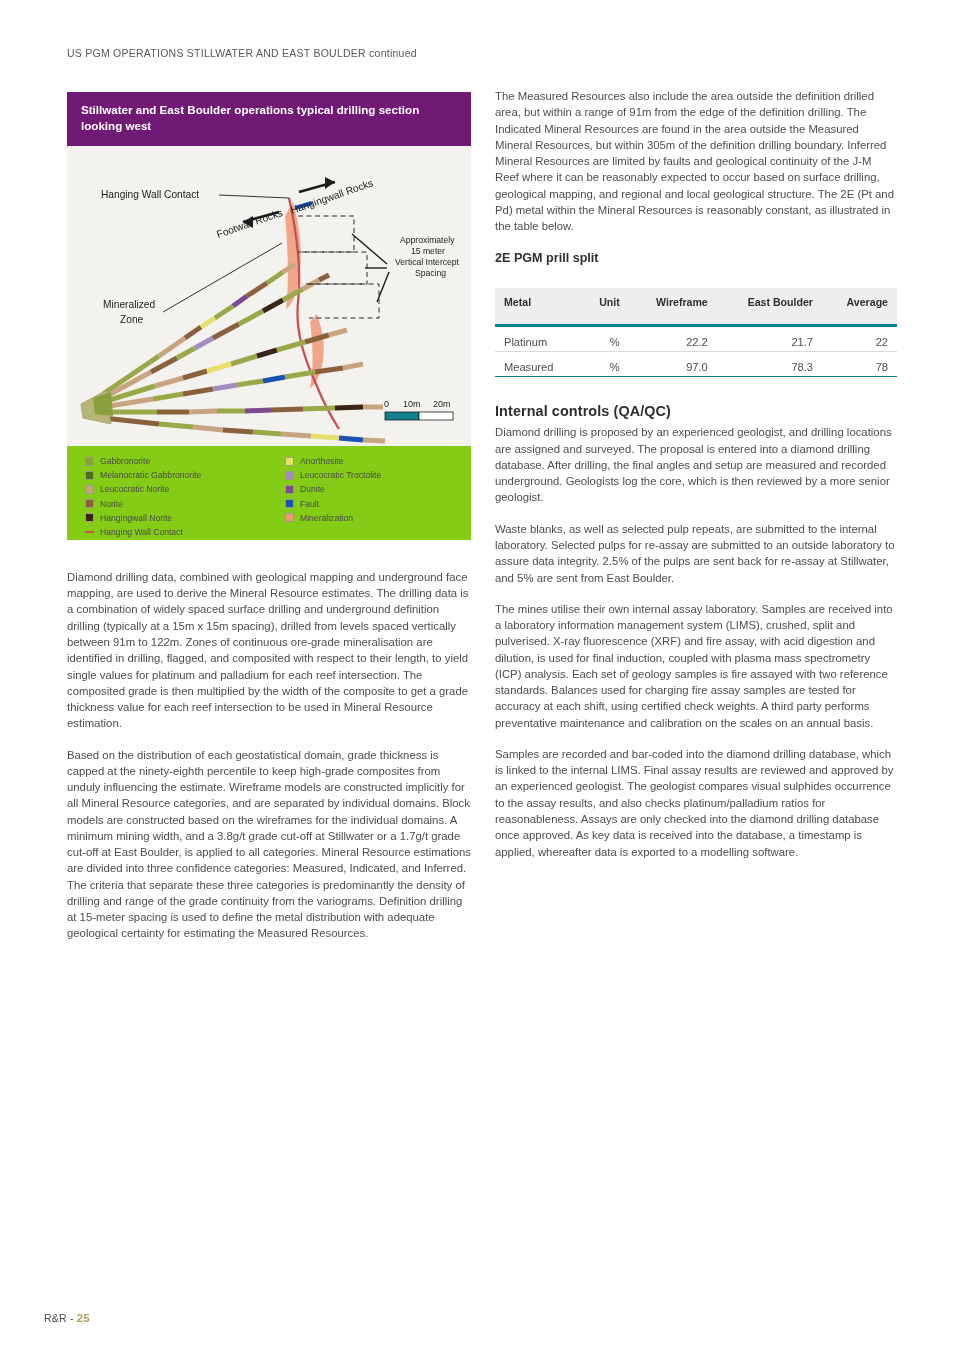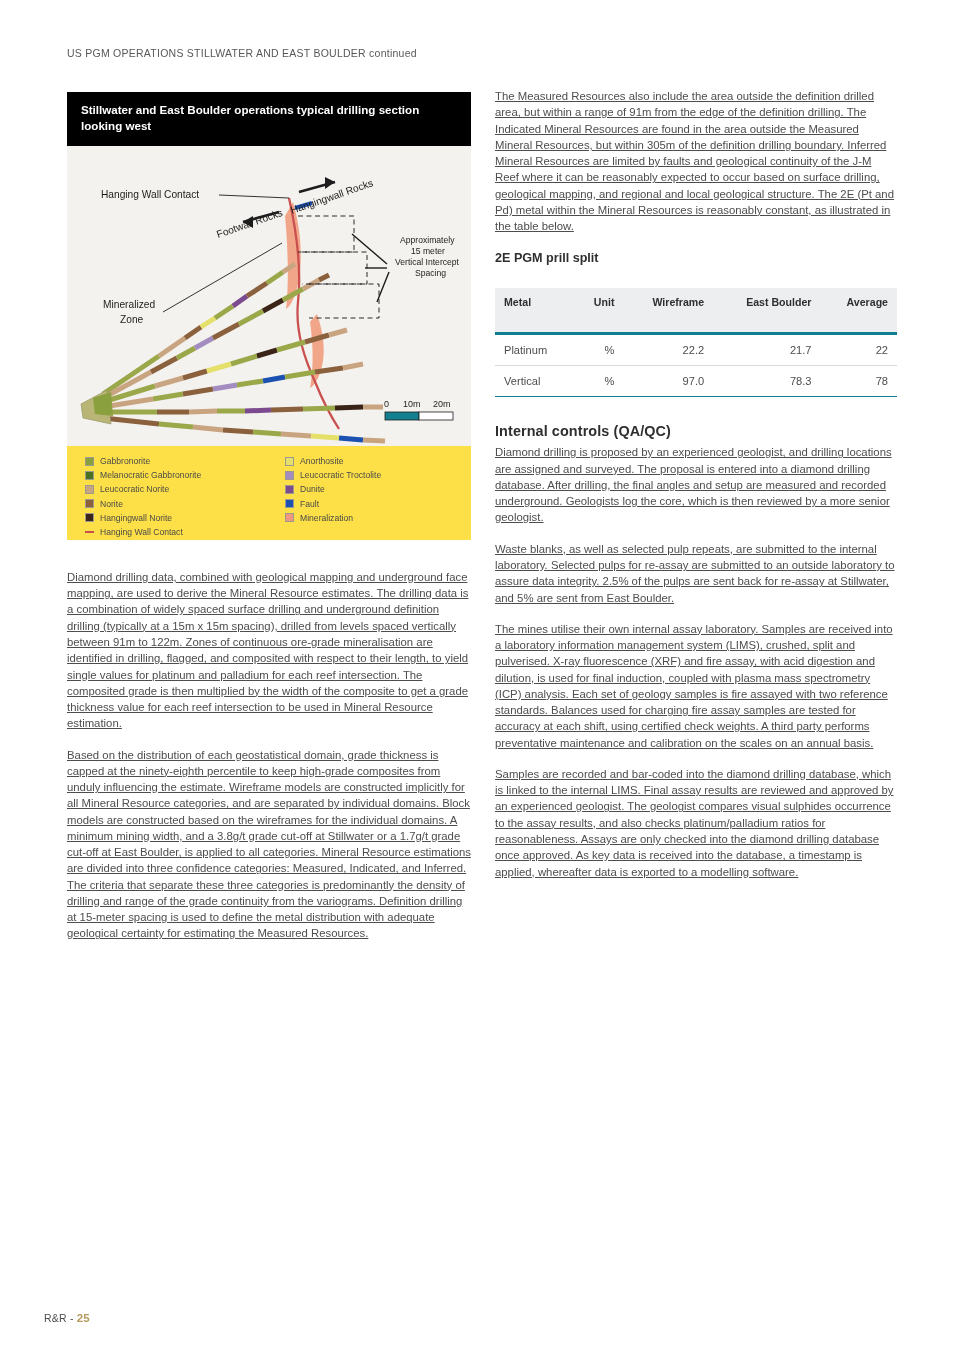--- a/index.html
+++ b/index.html
@@ -43,41 +43,41 @@
     top: 88px;
     width: 402px;
   }
 
   
   .figure-box {
     width: 404px;
     background: #f2f1ed;
   }
   .figure-caption-bar {
-    background: #000000;
+    background: #701a75;
     color: #ffffff;
     font-size: 11.6px;
     font-weight: bold;
     line-height: 1.42;
     padding: 10px 12px 11px 14px;
     box-sizing: border-box;
   }
   .figure-art {
     position: relative;
     width: 404px;
     height: 300px;
     background: #f4f2ee;
     overflow: hidden;
   }
   .figure-art svg { display: block; }
 
   .figure-legend {
     position: relative;
     padding: 8px 0 16px 16px;
-    background: #fde047;
+    background: #84cc16;
     height: 94px;
     box-sizing: border-box;
   }
   .legend-col {
     position: absolute;
     top: 8px;
   }
   .legend-col.c1 { left: 18px; }
   .legend-col.c2 { left: 218px; }
   .legend-item {
@@ -117,49 +117,48 @@
     font-weight: bold;
     color: #2f2f2f;
     margin: 0 0 23px 0;
   }
   p.body {
     font-size: 11.35px;
     line-height: 1.435;
     color: #4d4d4d;
     margin: 0 0 15px 0;
     text-align: left;
-    text-decoration: underline;
   }
   p.body:last-child { margin-bottom: 0; }
   .mineral-head-wrap { margin-top: 29px; }
 
   sup { font-size: 0.68em; vertical-align: super; line-height: 0; }
 
   
   .prill-table {
     width: 402px;
     border-collapse: collapse;
     margin-top: 2px;
     margin-bottom: 26px;
   }
   .prill-table thead th {
     background: #edeef0;
     font-size: 10.6px;
     font-weight: bold;
     color: #2f2f2f;
-    padding: 8px 9px 24px 9px;
+    padding: 8px 9px 16px 9px;
     border-bottom: 3px solid #0d7f8f;
     text-align: right;
     white-space: nowrap;
   }
   .prill-table thead th.left { text-align: left; }
   .prill-table tbody td {
     font-size: 11.1px;
     color: #4d4d4d;
-    padding: 9px 9px 9px 9px;
+    padding: 9px 9px 3px 9px;
     text-align: right;
     border-bottom: 1px solid #d9dadb;
     white-space: nowrap;
   }
   .prill-table tbody td.left { text-align: left; }
   .prill-table tbody tr:last-child td { border-bottom: 1px solid #0d7f8f; }
 
   
   .footer {
     position: absolute;
@@ -403,21 +402,21 @@
       </thead>
       <tbody>
         <tr>
           <td class="left">Platinum</td>
           <td>%</td>
           <td>22.2</td>
           <td>21.7</td>
           <td>22</td>
         </tr>
         <tr>
-          <td class="left">Vertical</td>
+          <td class="left">Measured</td>
           <td>%</td>
           <td>97.0</td>
           <td>78.3</td>
           <td>78</td>
         </tr>
       </tbody>
     </table>
 
     <h2 class="sec-head">Internal controls (QA/QC)</h2>
 

